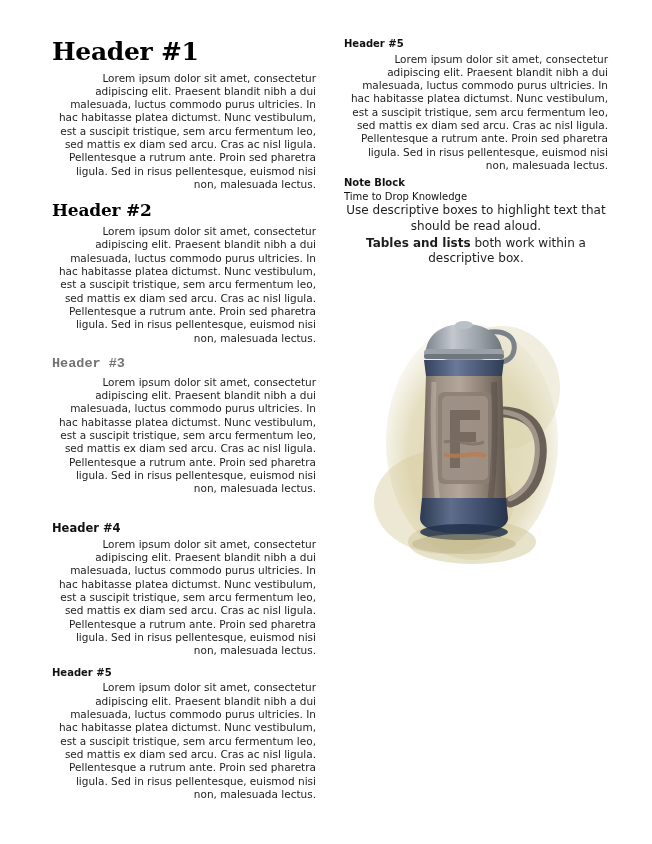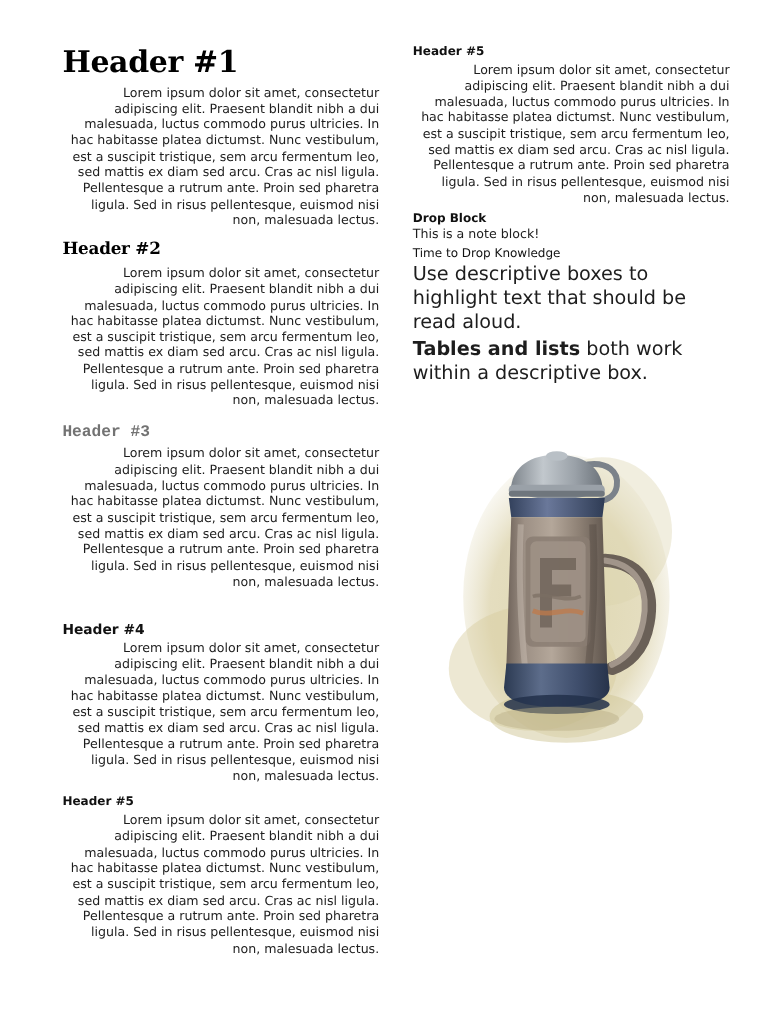--- a/index.html
+++ b/index.html
@@ -38,21 +38,21 @@
     font-family: "DejaVu Serif", serif;
     font-size: 25px;
     font-weight: 700;
     line-height: 1.1;
     margin: 0 0 6px 0;
     letter-spacing: -0.3px;
     color: #000;
   }
   h2.h2 {
     font-family: "DejaVu Serif", serif;
-    font-size: 14px;
+    font-size: 17px;
     font-weight: 700;
     line-height: 1.1;
     margin: 10px 0 5px 0;
     letter-spacing: -0.2px;
     color: #000;
   }
   h3.h3 {
     font-family: Liberation Mono, monospace;
     font-size: 13.5px;
     font-weight: 700;
@@ -103,24 +103,25 @@
     margin: 0 0 3px 0;
     color: #1d1d1d;
   }
   .descr-title {
     font-size: 10px;
     font-weight: 400;
     margin: 3px 0 1px 0;
     color: #111;
   }
   .descr-text {
-    font-size: 16px;
+    font-size: 12px;
     line-height: 1.27;
     margin: 0 0 2px 0;
     color: #1d1d1d;
+    text-align: center;
   }
   .descr-text b {
     font-weight: 700;
   }
   .figure {
     position: relative;
     margin-top: 26px;
     width: 264px;
     height: 300px;
   }
@@ -151,22 +152,21 @@
       <h5 class="h5">Header #5</h5>
       <p class="body">Lorem ipsum dolor sit amet, consectetur adipiscing elit. Praesent blandit nibh a dui malesuada, luctus commodo purus ultricies. In hac habitasse platea dictumst. Nunc vestibulum, est a suscipit tristique, sem arcu fermentum leo, sed mattis ex diam sed arcu. Cras ac nisl ligula. Pellentesque a rutrum ante. Proin sed pharetra ligula. Sed in risus pellentesque, euismod nisi non, malesuada lectus.</p>
 
     </div>
 
     <div class="col col-right">
 
       <div class="r-h5">Header #5</div>
       <p class="body">Lorem ipsum dolor sit amet, consectetur adipiscing elit. Praesent blandit nibh a dui malesuada, luctus commodo purus ultricies. In hac habitasse platea dictumst. Nunc vestibulum, est a suscipit tristique, sem arcu fermentum leo, sed mattis ex diam sed arcu. Cras ac nisl ligula. Pellentesque a rutrum ante. Proin sed pharetra ligula. Sed in risus pellentesque, euismod nisi non, malesuada lectus.</p>
 
-      <div class="note-title">Drop Block</div>
-      <div class="note-text">This is a note block!</div>
+      <div class="note-title">Note Block</div>
 
       <div class="descr-title">Time to Drop Knowledge</div>
       <div class="descr-text">Use descriptive boxes to highlight text that should be read aloud.</div>
       <div class="descr-text"><b>Tables and lists</b><span> both work within a descriptive box.</span></div>
 
       <div class="figure">
         <svg width="264" height="300" viewBox="0 0 264 300" xmlns="http://www.w3.org/2000/svg">
           <defs>
             <radialGradient id="wash" cx="50%" cy="55%" r="62%">
               <stop offset="0%" stop-color="#ddd6ae" stop-opacity="0.95"></stop>

